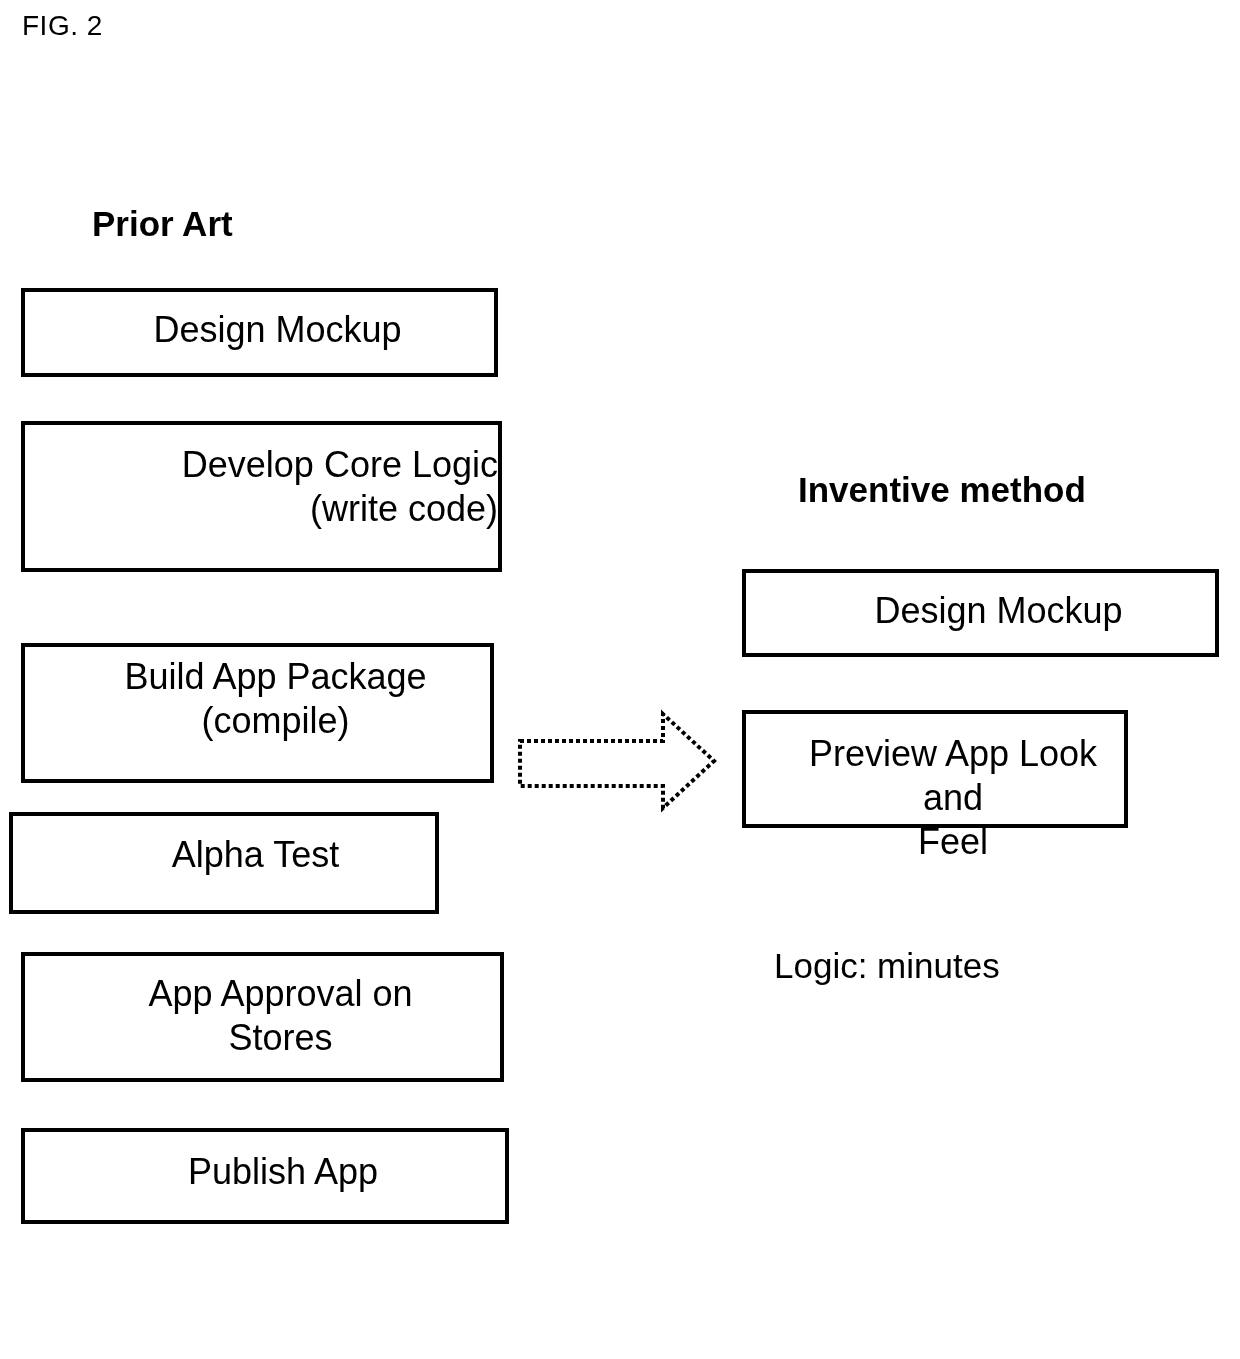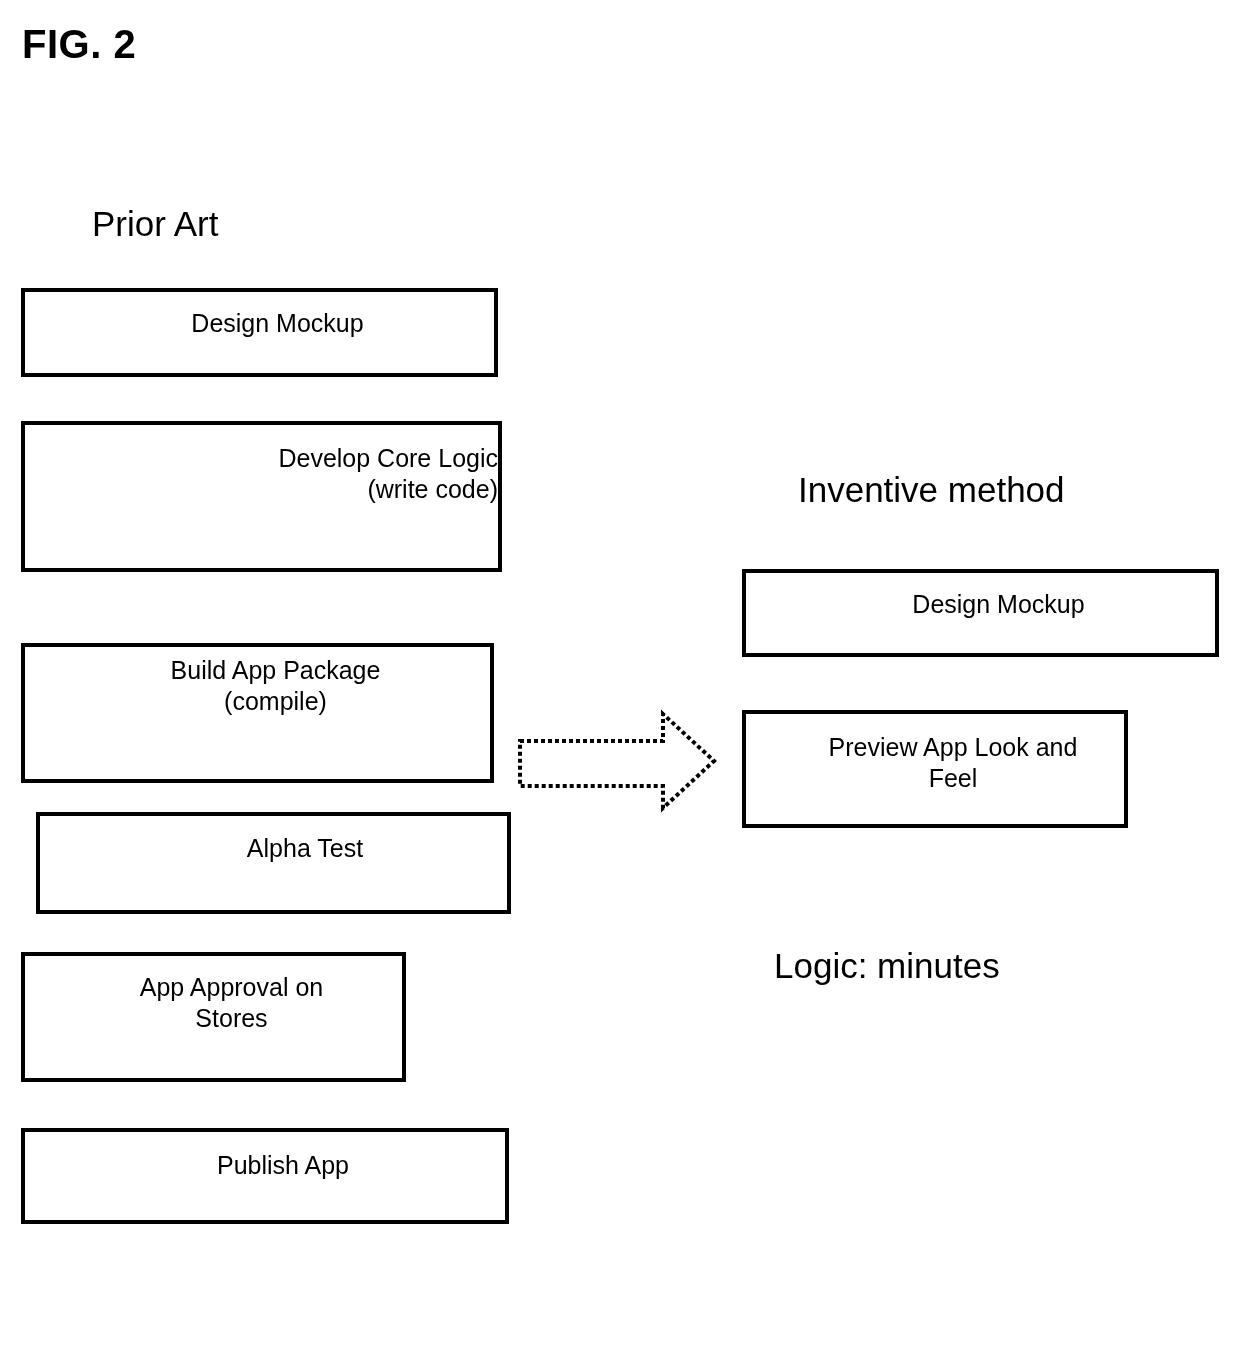--- a/index.html
+++ b/index.html
@@ -17,33 +17,33 @@
     width: 1240px;
     height: 1359px;
     background: #ffffff;
     overflow: hidden;
   }
 
   
   .fig-label {
     position: absolute;
     left: 22px;
-    top: 24px;
-    font-size: 40px;
-    font-weight: bold;
+    top: 12px;
+    font-size: 28px;
+    font-weight: normal;
     letter-spacing: 0.5px;
     line-height: 1;
     white-space: nowrap;
   }
 
   
   .column-heading {
     position: absolute;
     font-size: 35px;
-    font-weight: normal;
+    font-weight: bold;
     line-height: 1;
     white-space: nowrap;
   }
   .heading-prior {
     left: 92px;
     top: 206px;
   }
   .heading-inventive {
     left: 798px;
     top: 472px;
@@ -56,40 +56,40 @@
     border: 4px solid #000000;
     background: #ffffff;
     display: flex;
     align-items: flex-start;
     justify-content: center;
     text-align: center;
   }
   .step-box .step-label {
     display: block;
     width: 100%;
-    font-size: 25px;
+    font-size: 36px;
     line-height: 1.22;
     white-space: pre-line;
     margin-left: 36px;
   }
 
   
   .box-pa-1 { left: 21px;  top: 288px;  width: 477px; height: 89px;  }
   .box-pa-1 .step-label { padding-top: 16px; }
 
   .box-pa-2 { left: 21px;  top: 421px;  width: 481px; height: 151px; text-align: right; }
   .box-pa-2 .step-label { padding-top: 18px; }
 
   .box-pa-3 { left: 21px;  top: 643px;  width: 473px; height: 140px; }
   .box-pa-3 .step-label { padding-top: 8px; }
 
-  .box-pa-4 { left: 36px;  top: 812px;  width: 475px; height: 102px; padding-left: 27px; }
+  .box-pa-4 { left: 9px;  top: 812px;  width: 430px; height: 102px; padding-left: 27px; }
   .box-pa-4 .step-label { padding-top: 17px; }
 
-  .box-pa-5 { left: 21px;  top: 952px;  width: 385px; height: 130px; }
+  .box-pa-5 { left: 21px;  top: 952px;  width: 483px; height: 130px; }
   .box-pa-5 .step-label { padding-top: 16px; }
 
   .box-pa-6 { left: 21px;  top: 1128px; width: 488px; height: 96px; }
   .box-pa-6 .step-label { padding-top: 18px; }
 
   
   .box-inv-1 { left: 742px; top: 569px; width: 477px; height: 88px; }
   .box-inv-1 .step-label { padding-top: 16px; }
 
   .box-inv-2 { left: 742px; top: 710px; width: 386px; height: 118px; }

